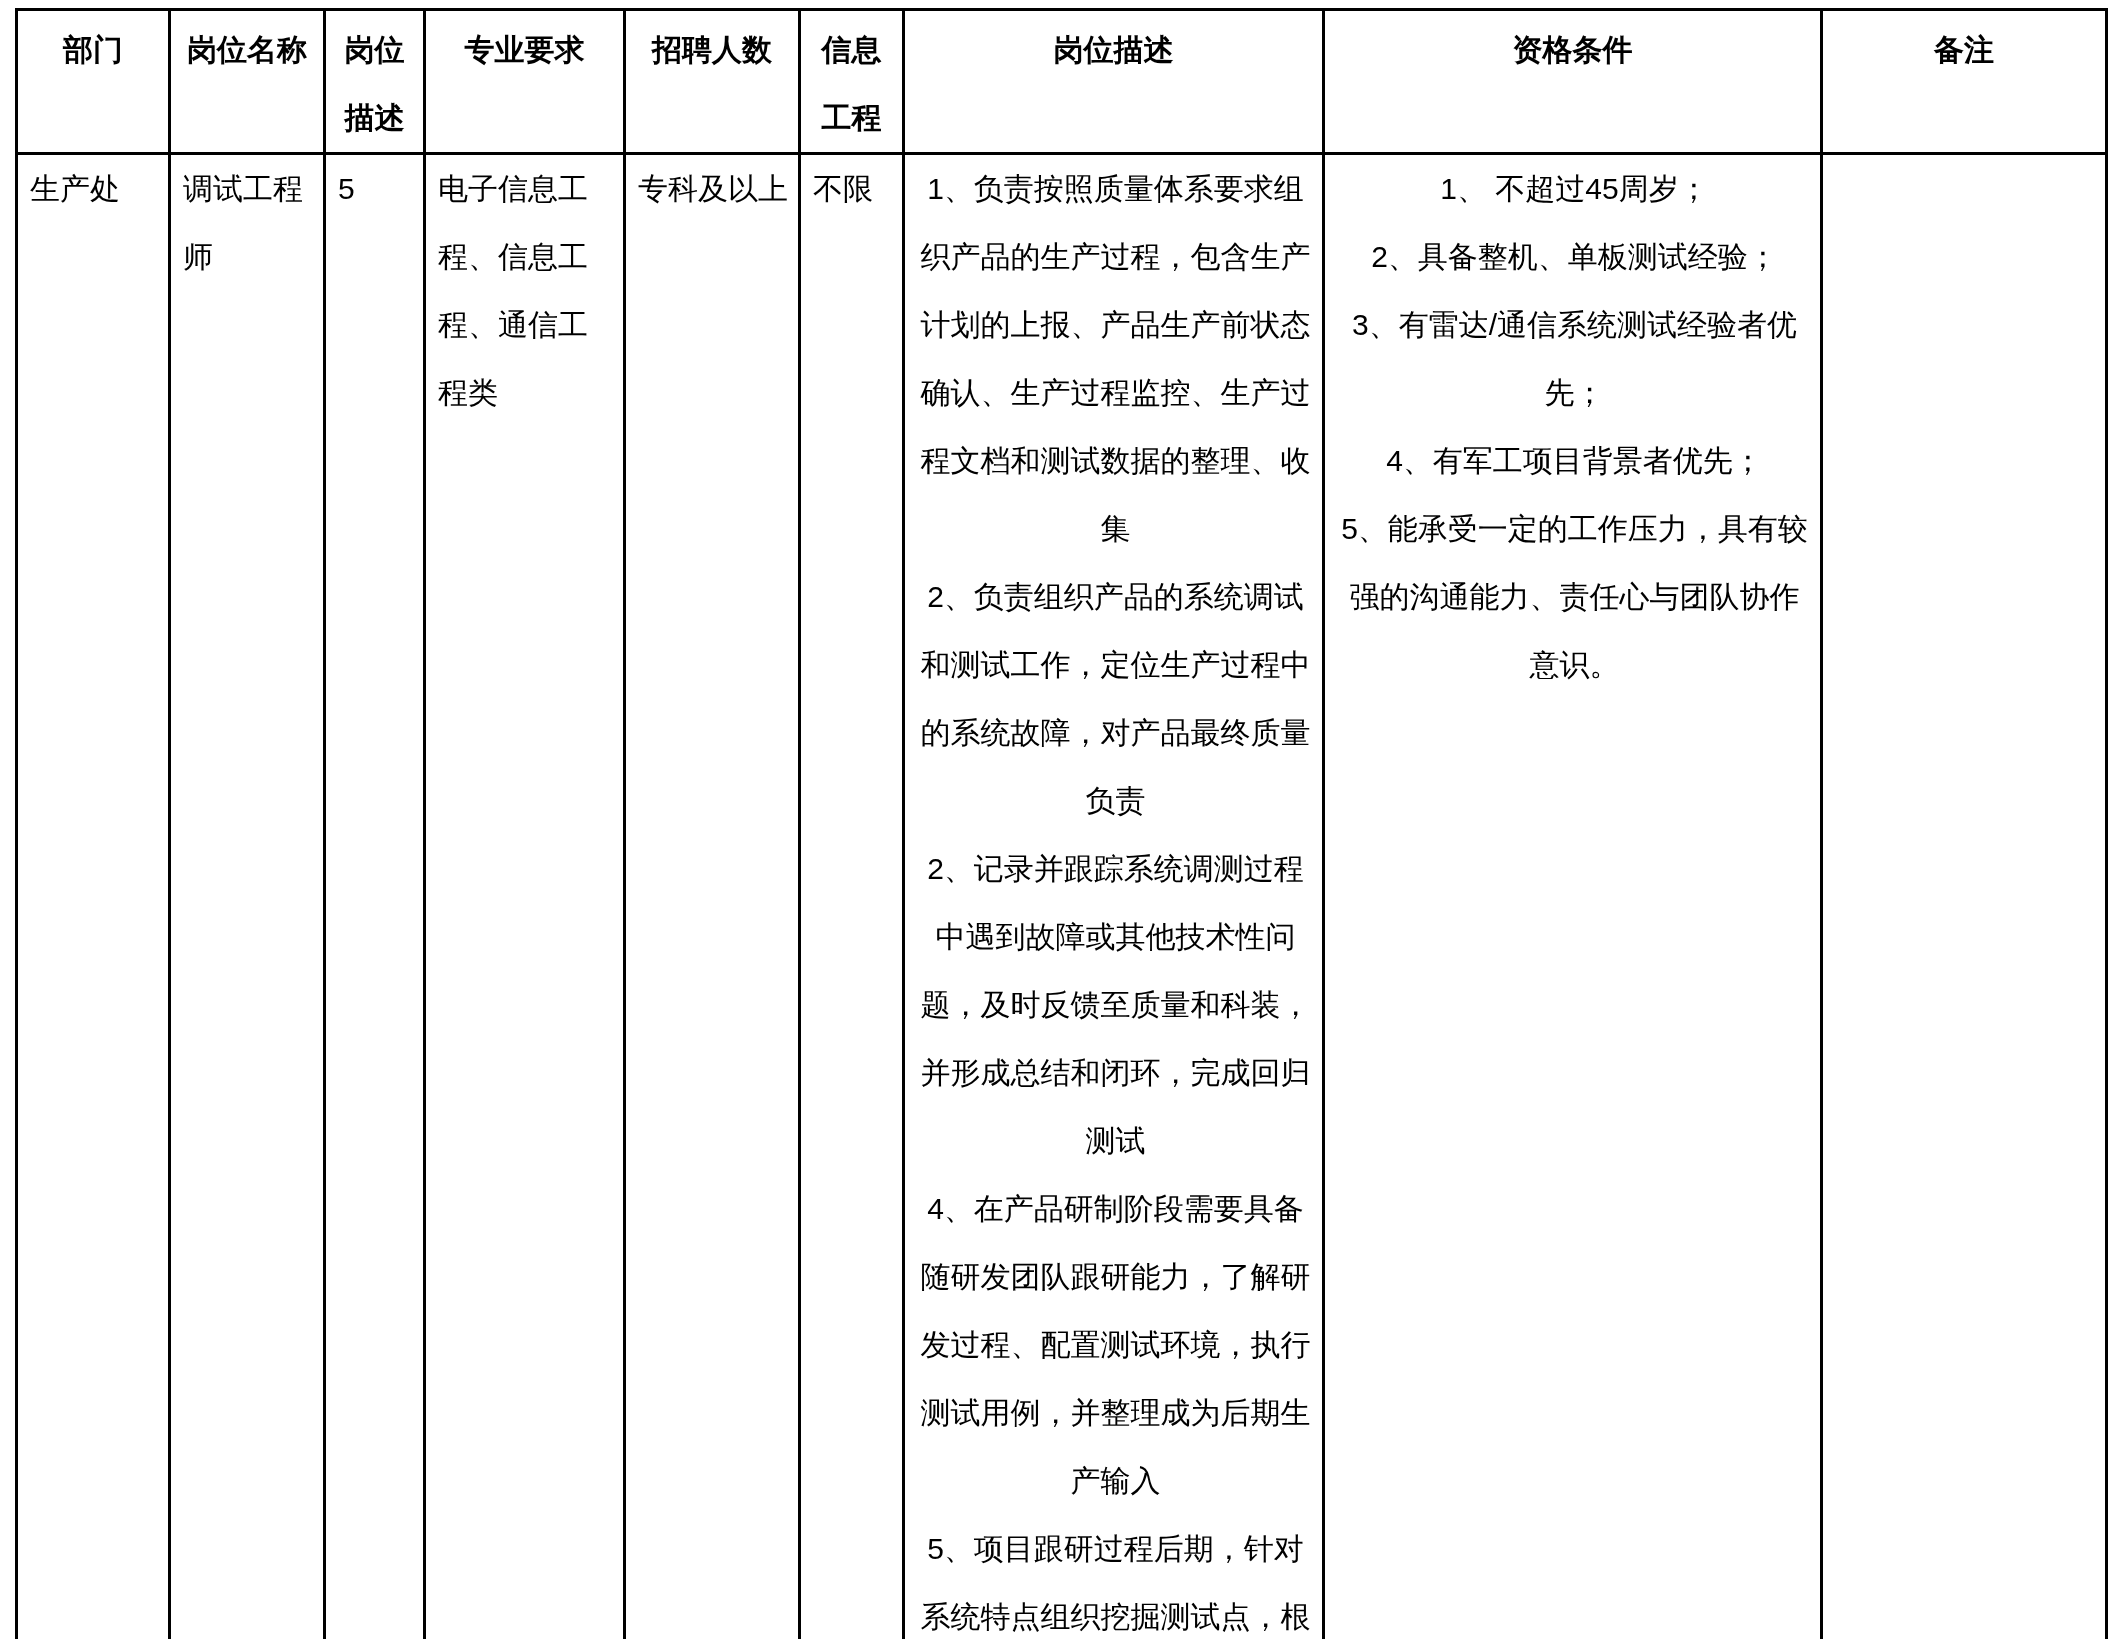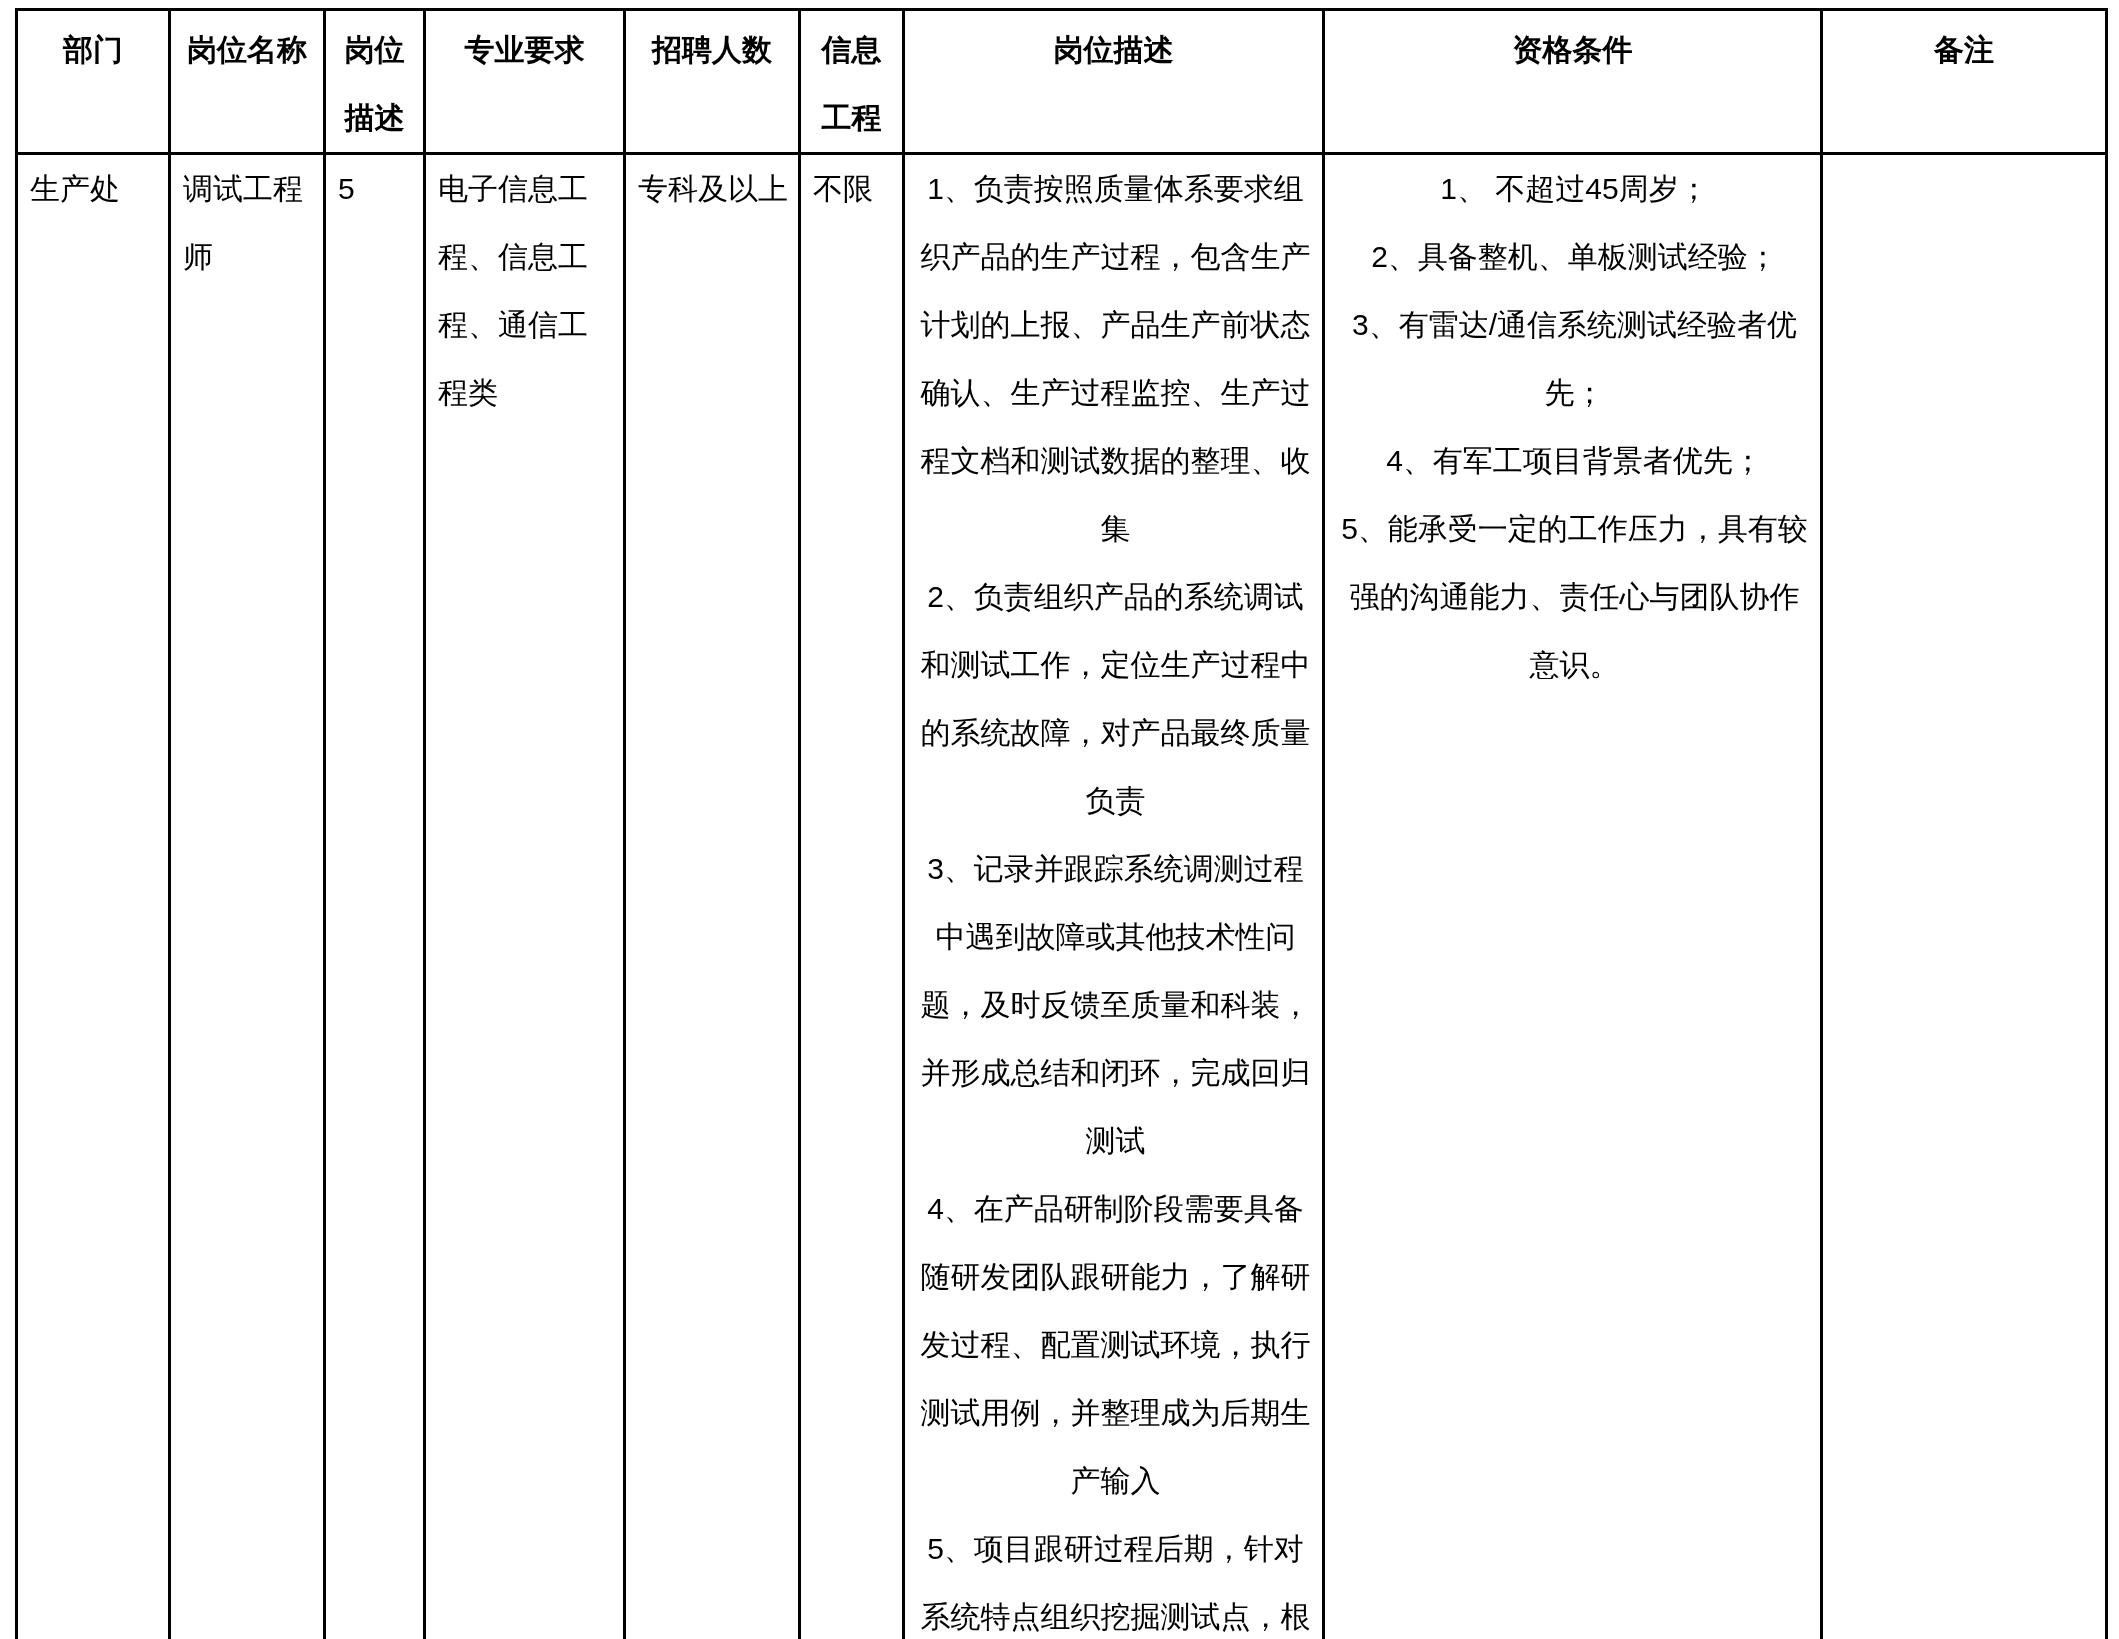--- a/index.html
+++ b/index.html
@@ -77,21 +77,21 @@
     <tr class="data-row">
       <td>生产处</td>
       <td>调试工程师</td>
       <td>5</td>
       <td>电子信息工程、信息工程、通信工程类</td>
       <td>专科及以上</td>
       <td>不限</td>
       <td>
           <p class="para">1、负责按照质量体系要求组织产品的生产过程，包含生产计划的上报、产品生产前状态确认、生产过程监控、生产过程文档和测试数据的整理、收集</p>
           <p class="para">2、负责组织产品的系统调试和测试工作，定位生产过程中的系统故障，对产品最终质量负责</p>
-          <p class="para">3、记录并跟踪系统调测过程中遇到故障或其他技术性问题，及时反馈至质量和科装，并形成总结和闭环，完成回归测试</p>
+          <p class="para">2、记录并跟踪系统调测过程中遇到故障或其他技术性问题，及时反馈至质量和科装，并形成总结和闭环，完成回归测试</p>
           <p class="para">4、在产品研制阶段需要具备随研发团队跟研能力，了解研发过程、配置测试环境，执行测试用例，并整理成为后期生产输入</p>
           <p class="para">5、项目跟研过程后期，针对系统特点组织挖掘测试点，根据项目特点设计自动化测试方案、提高测试效率</p>
         </td>
       <td>
           <p class="para">1、 不超过45周岁；</p>
           <p class="para">2、具备整机、单板测试经验；</p>
           <p class="para">3、有雷达/通信系统测试经验者优先；</p>
           <p class="para">4、有军工项目背景者优先；</p>
           <p class="para">5、能承受一定的工作压力，具有较强的沟通能力、责任心与团队协作意识。</p>
         </td>

